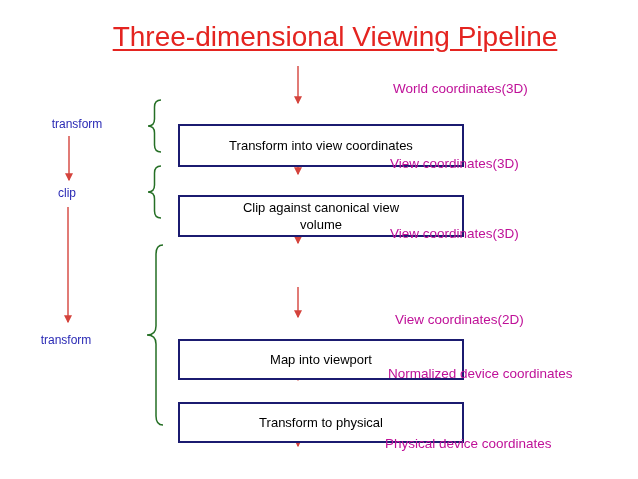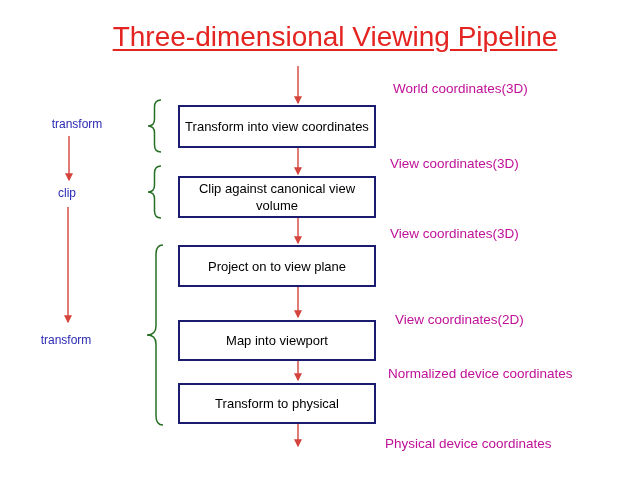--- a/index.html
+++ b/index.html
@@ -11,24 +11,24 @@
     position:absolute;left:0;top:5px;width:638px;margin:16px;
     text-align:center;font-size:28px;font-weight:normal;
     color:var(--title_red);text-decoration:underline;
     text-underline-offset:3px;
   }
   .overlay{position:absolute;left:0;top:0;width:638px;height:479px;pointer-events:none;}
   .overlay line{stroke:var(--arrow_red);stroke-width:1.4;}
   .overlay .arrowhead{fill:var(--arrow_red);stroke:none;}
   .overlay .brace{stroke:var(--brace_green);stroke-width:1.5;fill:none;}
   .pipeline-box{
-    position:absolute;left:178px;width:198px;box-sizing:border-box;
+    position:absolute;left:178px;width:286px;box-sizing:border-box;
     border:2px solid var(--box_border_navy);background:#ffffff;
     display:flex;flex-direction:column;justify-content:center;align-items:center;
-    font-size:13px;line-height:17px;color:var(--box_text);text-align:center;
+    font-size:13px;line-height:17px;color:var(--box_text);text-align:center;margin-top:19px;
   }
   .side-label{
     position:absolute;font-size:12px;color:var(--side_label_blue);
     text-align:center;white-space:nowrap;transform:translateX(-50%);
   }
   .coord-label{
     position:absolute;font-size:13.5px;color:var(--coord_magenta);white-space:nowrap;
   }
 </style>
 </head>
@@ -64,24 +64,20 @@
   <div class="side-label" style="left:67px;top:186px">clip</div>
   <div class="side-label" style="left:66px;top:333px">transform</div>
 
   <div class="pipeline-box" style="top:105px;height:43px">
     <div>Transform into view coordinates</div>
   </div>
   <div class="pipeline-box" style="top:176px;height:42px">
     <div>Clip against canonical view</div>
     <div>volume</div>
   </div>
-  <div class="pipeline-box" style="top:245px;height:42px">
-    <div>Project on to view plane</div>
-    <div></div>
-  </div>
   <div class="pipeline-box" style="top:320px;height:41px">
     <div>Map into viewport</div>
     <div></div>
   </div>
   <div class="pipeline-box" style="top:383px;height:41px">
     <div>Transform to physical</div>
   </div>
 
   <div class="coord-label" style="left:393px;top:81px">World coordinates(3D)</div>
   <div class="coord-label" style="left:390px;top:156px">View coordinates(3D)</div>

